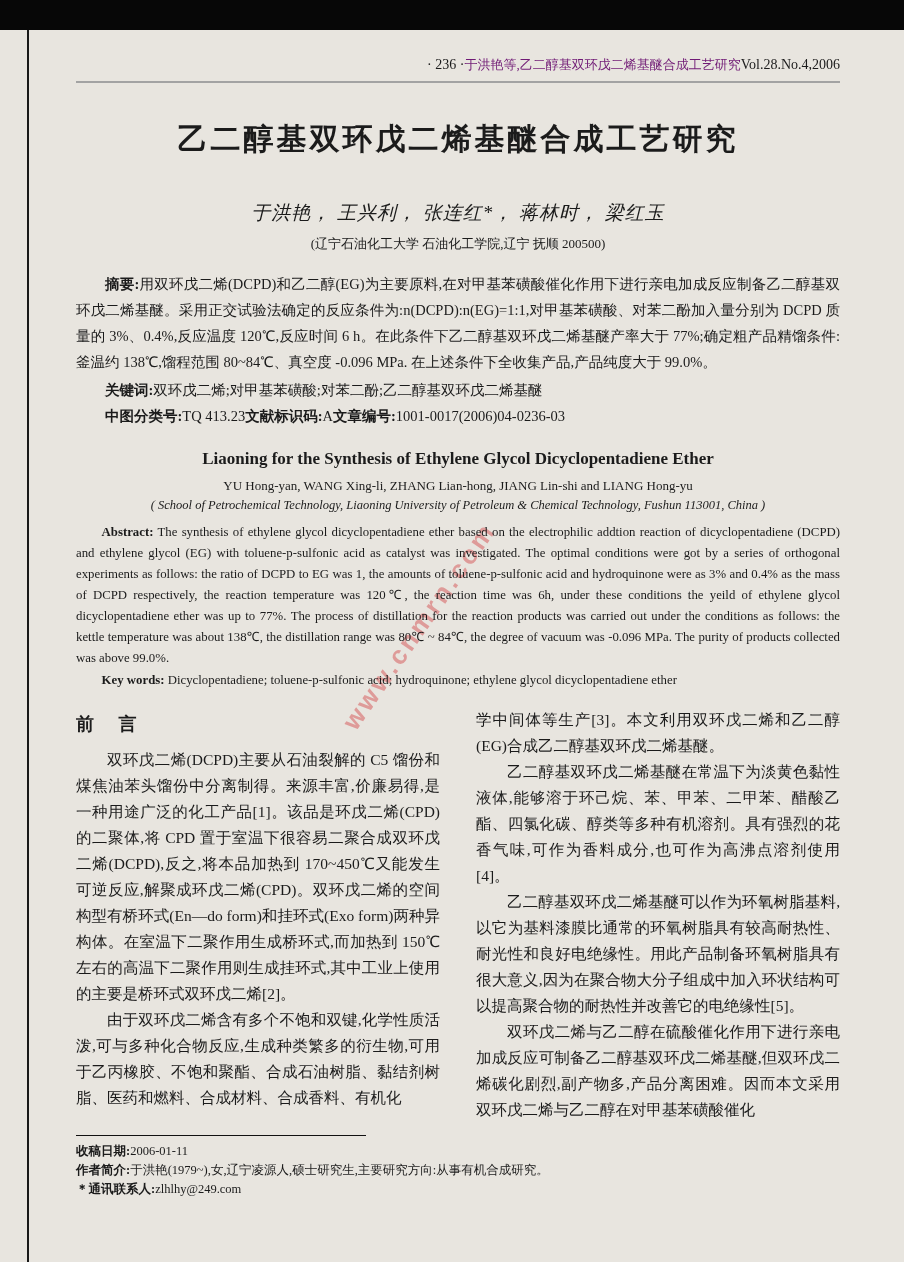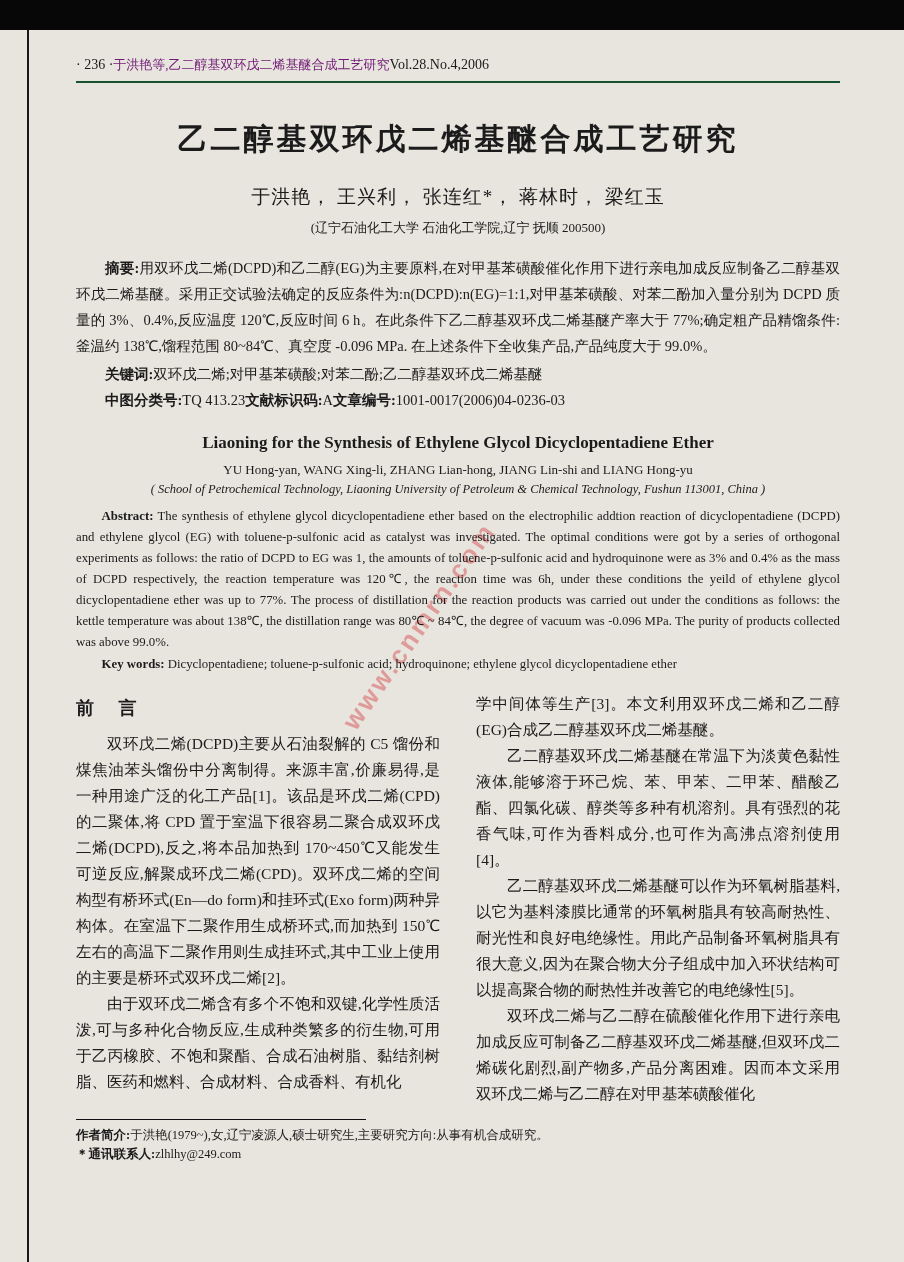--- a/index.html
+++ b/index.html
@@ -19,36 +19,36 @@
   .scan-line-left {
     position: absolute; top: 30px; bottom: 0; left: 27px; width: 2px;
     background: #181818;
   }
   .content {
     position: relative;
     padding: 56px 64px 0 76px;
   }
   
   .journal-header {
-    display: flex; justify-content: flex-start; align-items: baseline;
+    display: flex; justify-content: flex-end; align-items: baseline;
     font-size: 14px;
     padding-bottom: 7px;
-    border-bottom: 2px solid #14532d;
+    border-bottom: 2px solid #a3a3a3;
   }
   .journal-header .running { font-size: 13px; color: #701a75; }
   
   .cn-title {
     margin-top: 36px;
     text-align: center;
     font-size: 30px; font-weight: bold;
     letter-spacing: 3px;
   }
   .cn-authors {
-    margin-top: 24px; text-align: center;
-    font-size: 19px; letter-spacing: 1px;
+    margin-top: 40px; text-align: center;
+    font-size: 19px; letter-spacing: 1px; font-style: italic;
   }
   .cn-affil {
     margin-top: 9px; text-align: center;
     font-size: 13px;
   }
   
   .abs-cn {
     margin-top: 18px;
     font-size: 14.5px; line-height: 26px;
     text-align: justify; text-indent: 2em;
@@ -168,18 +168,19 @@
       <div class="col">
         <p class="cont">学中间体等生产[3]。本文利用双环戊二烯和乙二醇(EG)合成乙二醇基双环戊二烯基醚。</p>
         <p>乙二醇基双环戊二烯基醚在常温下为淡黄色黏性液体,能够溶于环己烷、苯、甲苯、二甲苯、醋酸乙酯、四氯化碳、醇类等多种有机溶剂。具有强烈的花香气味,可作为香料成分,也可作为高沸点溶剂使用[4]。</p>
         <p>乙二醇基双环戊二烯基醚可以作为环氧树脂基料,以它为基料漆膜比通常的环氧树脂具有较高耐热性、耐光性和良好电绝缘性。用此产品制备环氧树脂具有很大意义,因为在聚合物大分子组成中加入环状结构可以提高聚合物的耐热性并改善它的电绝缘性[5]。</p>
         <p>双环戊二烯与乙二醇在硫酸催化作用下进行亲电加成反应可制备乙二醇基双环戊二烯基醚,但双环戊二烯碳化剧烈,副产物多,产品分离困难。因而本文采用双环戊二烯与乙二醇在对甲基苯磺酸催化</p>
       </div>
     </div>
 
     <div class="footer">
       <div class="rule"></div>
+      <div><b class="lbl">收稿日期:</b><span>2006-01-11</span></div>
       <div><b class="lbl">作者简介:</b><span>于洪艳(1979~),女,辽宁凌源人,硕士研究生,主要研究方向:从事有机合成研究。</span></div>
       <div><b class="lbl">＊通讯联系人:</b><span>zlhlhy@249.com</span></div>
     </div>
 
   </div>
 </div>
 
 </body></html>

